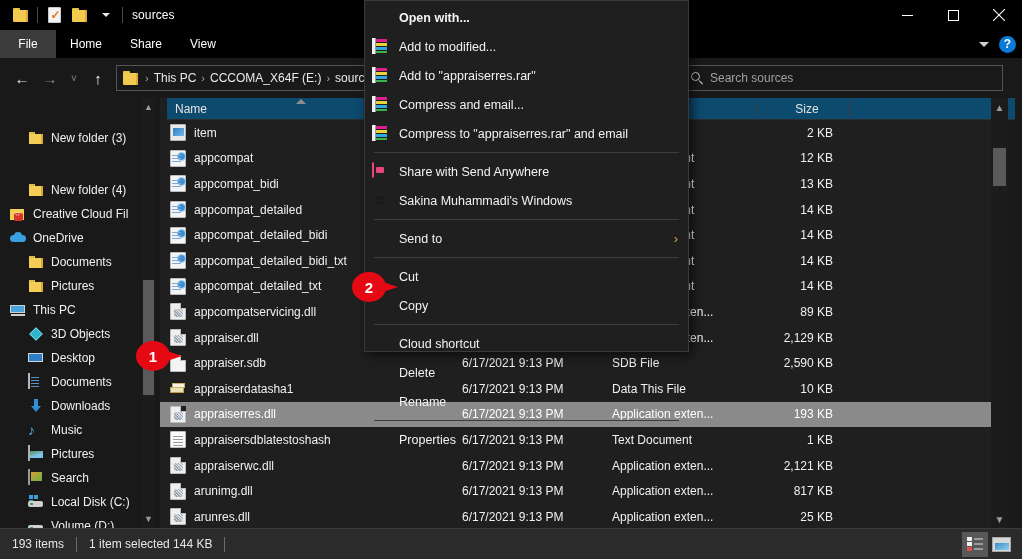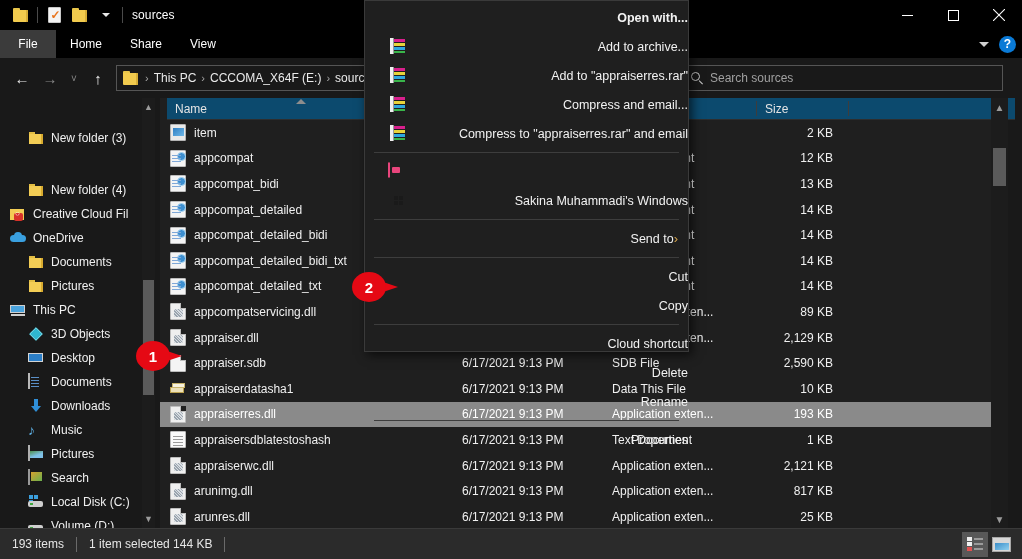--- a/index.html
+++ b/index.html
@@ -205,21 +205,21 @@
   .hcell {
     font-size: 12px; color: #e4e4e4; padding-left: 8px; height: 22px;
     display: flex; align-items: center; position: relative;
   }
   .hcell:after {
     content: ""; position: absolute; right: 0; top: 3px; width: 1px; height: 15px; background: #3d3d3d;
   }
   .hcell.name { width: 300px; }
   .hcell.date { width: 150px; }
   .hcell.type { width: 140px; }
-  .hcell.size { width: 92px; }
+  .hcell.size { width: 92px; justify-content: center; }
   .sortcaret {
     position: absolute; left: 129px; top: 1px; width: 0; height: 0;
     border-left: 5px solid transparent; border-right: 5px solid transparent;
     border-bottom: 5px solid #8d8d8d;
   }
   .rows { position: absolute; left: 0; top: 22px; width: 831px; height: 408px; overflow: hidden; }
   .row {
     display: flex; align-items: center; height: 25.6px; font-size: 12px;
     color: #f0f0f0; white-space: nowrap;
   }
@@ -280,21 +280,21 @@
 
   
   .ctxmenu {
     position: absolute; left: 364px; top: 0px; width: 325px; height: 352px;
     background: #1f1f1f; border: 1px solid #3a3a3a;
     box-shadow: 3px 3px 10px rgba(0,0,0,.65);
     padding: 2px 0;
   }
   .mi {
     display: flex; align-items: center; height: 29px; padding-left: 7px;
-    font-size: 12.5px; color: #f2f2f2; position: relative; white-space: nowrap; text-align: right;
+    font-size: 12.5px; color: #f2f2f2; position: relative; white-space: nowrap;
   }
   .mi .mico { width: 18px; height: 18px; flex: 0 0 18px; margin-right: 9px; position: relative; }
   .mi .mlabel { flex: 1; }
   .mi.bold .mlabel { font-weight: bold; }
   .mi.noicon .mlabel { margin-left: 27px; }
   .mi .submark { color: #d4a24a; font-size: 13px; margin-right: 10px; }
   .msep { height: 1px; background: #3d3d3d; margin: 4px 9px 4px 9px; }
   .rar-ico { width: 17px; height: 16px; position: relative; }
   .rar-ico .l1 { position:absolute; left:3px; top:1px; width:12px; height:3px; background:#d81f8c; }
   .rar-ico .l2 { position:absolute; left:3px; top:5px; width:12px; height:3px; background:#e8d43a; }
@@ -697,37 +697,38 @@
       <div class="ls-arrow" style="bottom:0">▼</div>
     </div>
   </div>
 
   <div class="ctxmenu" id="ctxmenu">
       <div class="mi bold noicon">
         <span class="mlabel">Open with...</span>
       </div>
       <div class="mi">
         <span class="mico"><span class="rar-ico"><span class="l1"></span><span class="l2"></span><span class="l3"></span><span class="l4"></span><span class="sp"></span></span></span>
-        <span class="mlabel">Add to archive...</span>
+        <span class="mlabel">Add to modified...</span>
       </div>
       <div class="mi">
         <span class="mico"><span class="rar-ico"><span class="l1"></span><span class="l2"></span><span class="l3"></span><span class="l4"></span><span class="sp"></span></span></span>
         <span class="mlabel">Add to "appraiserres.rar"</span>
       </div>
       <div class="mi">
         <span class="mico"><span class="rar-ico"><span class="l1"></span><span class="l2"></span><span class="l3"></span><span class="l4"></span><span class="sp"></span></span></span>
         <span class="mlabel">Compress and email...</span>
       </div>
       <div class="mi">
         <span class="mico"><span class="rar-ico"><span class="l1"></span><span class="l2"></span><span class="l3"></span><span class="l4"></span><span class="sp"></span></span></span>
         <span class="mlabel">Compress to "appraiserres.rar" and email</span>
       </div>
       <div class="msep"></div>
       <div class="mi">
         <span class="mico"><span class="sa-ico"></span></span>
+        <span class="mlabel">Share with Send Anywhere</span>
       </div>
       <div class="mi">
         <span class="mico"><span class="win-ico"></span></span>
         <span class="mlabel">Sakina Muhammadi's Windows</span>
       </div>
       <div class="msep"></div>
       <div class="mi noicon">
         <span class="mlabel">Send to</span>
         <span class="submark">›</span>
       </div>

